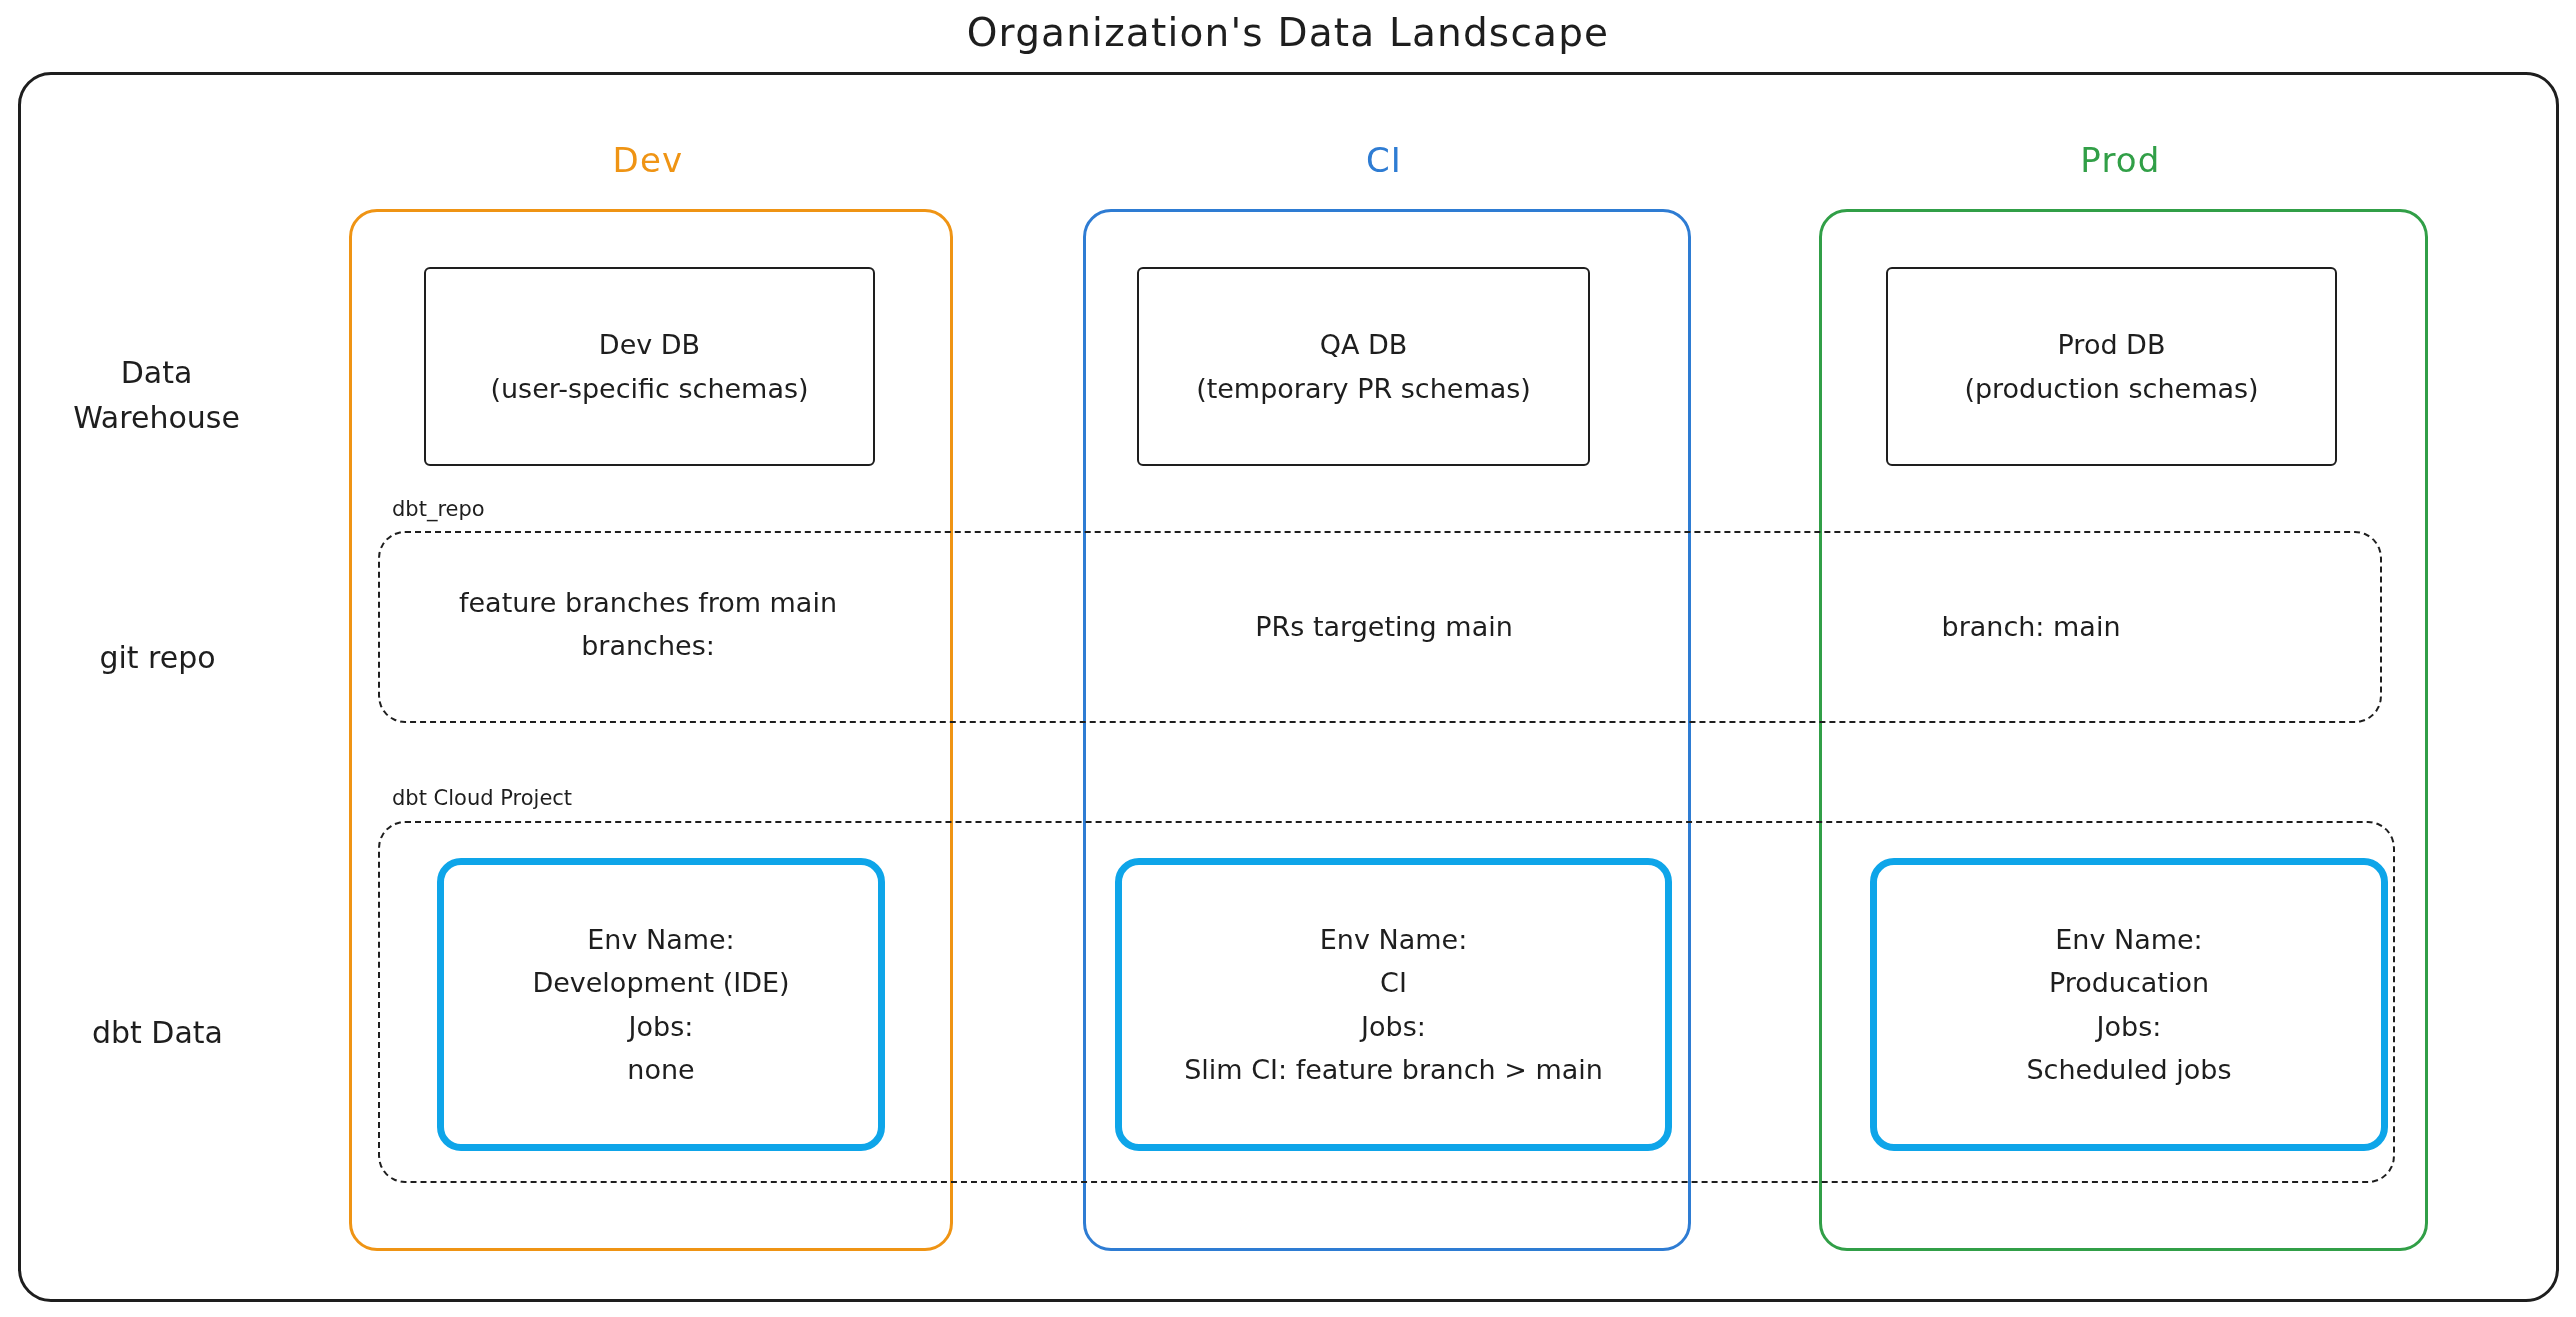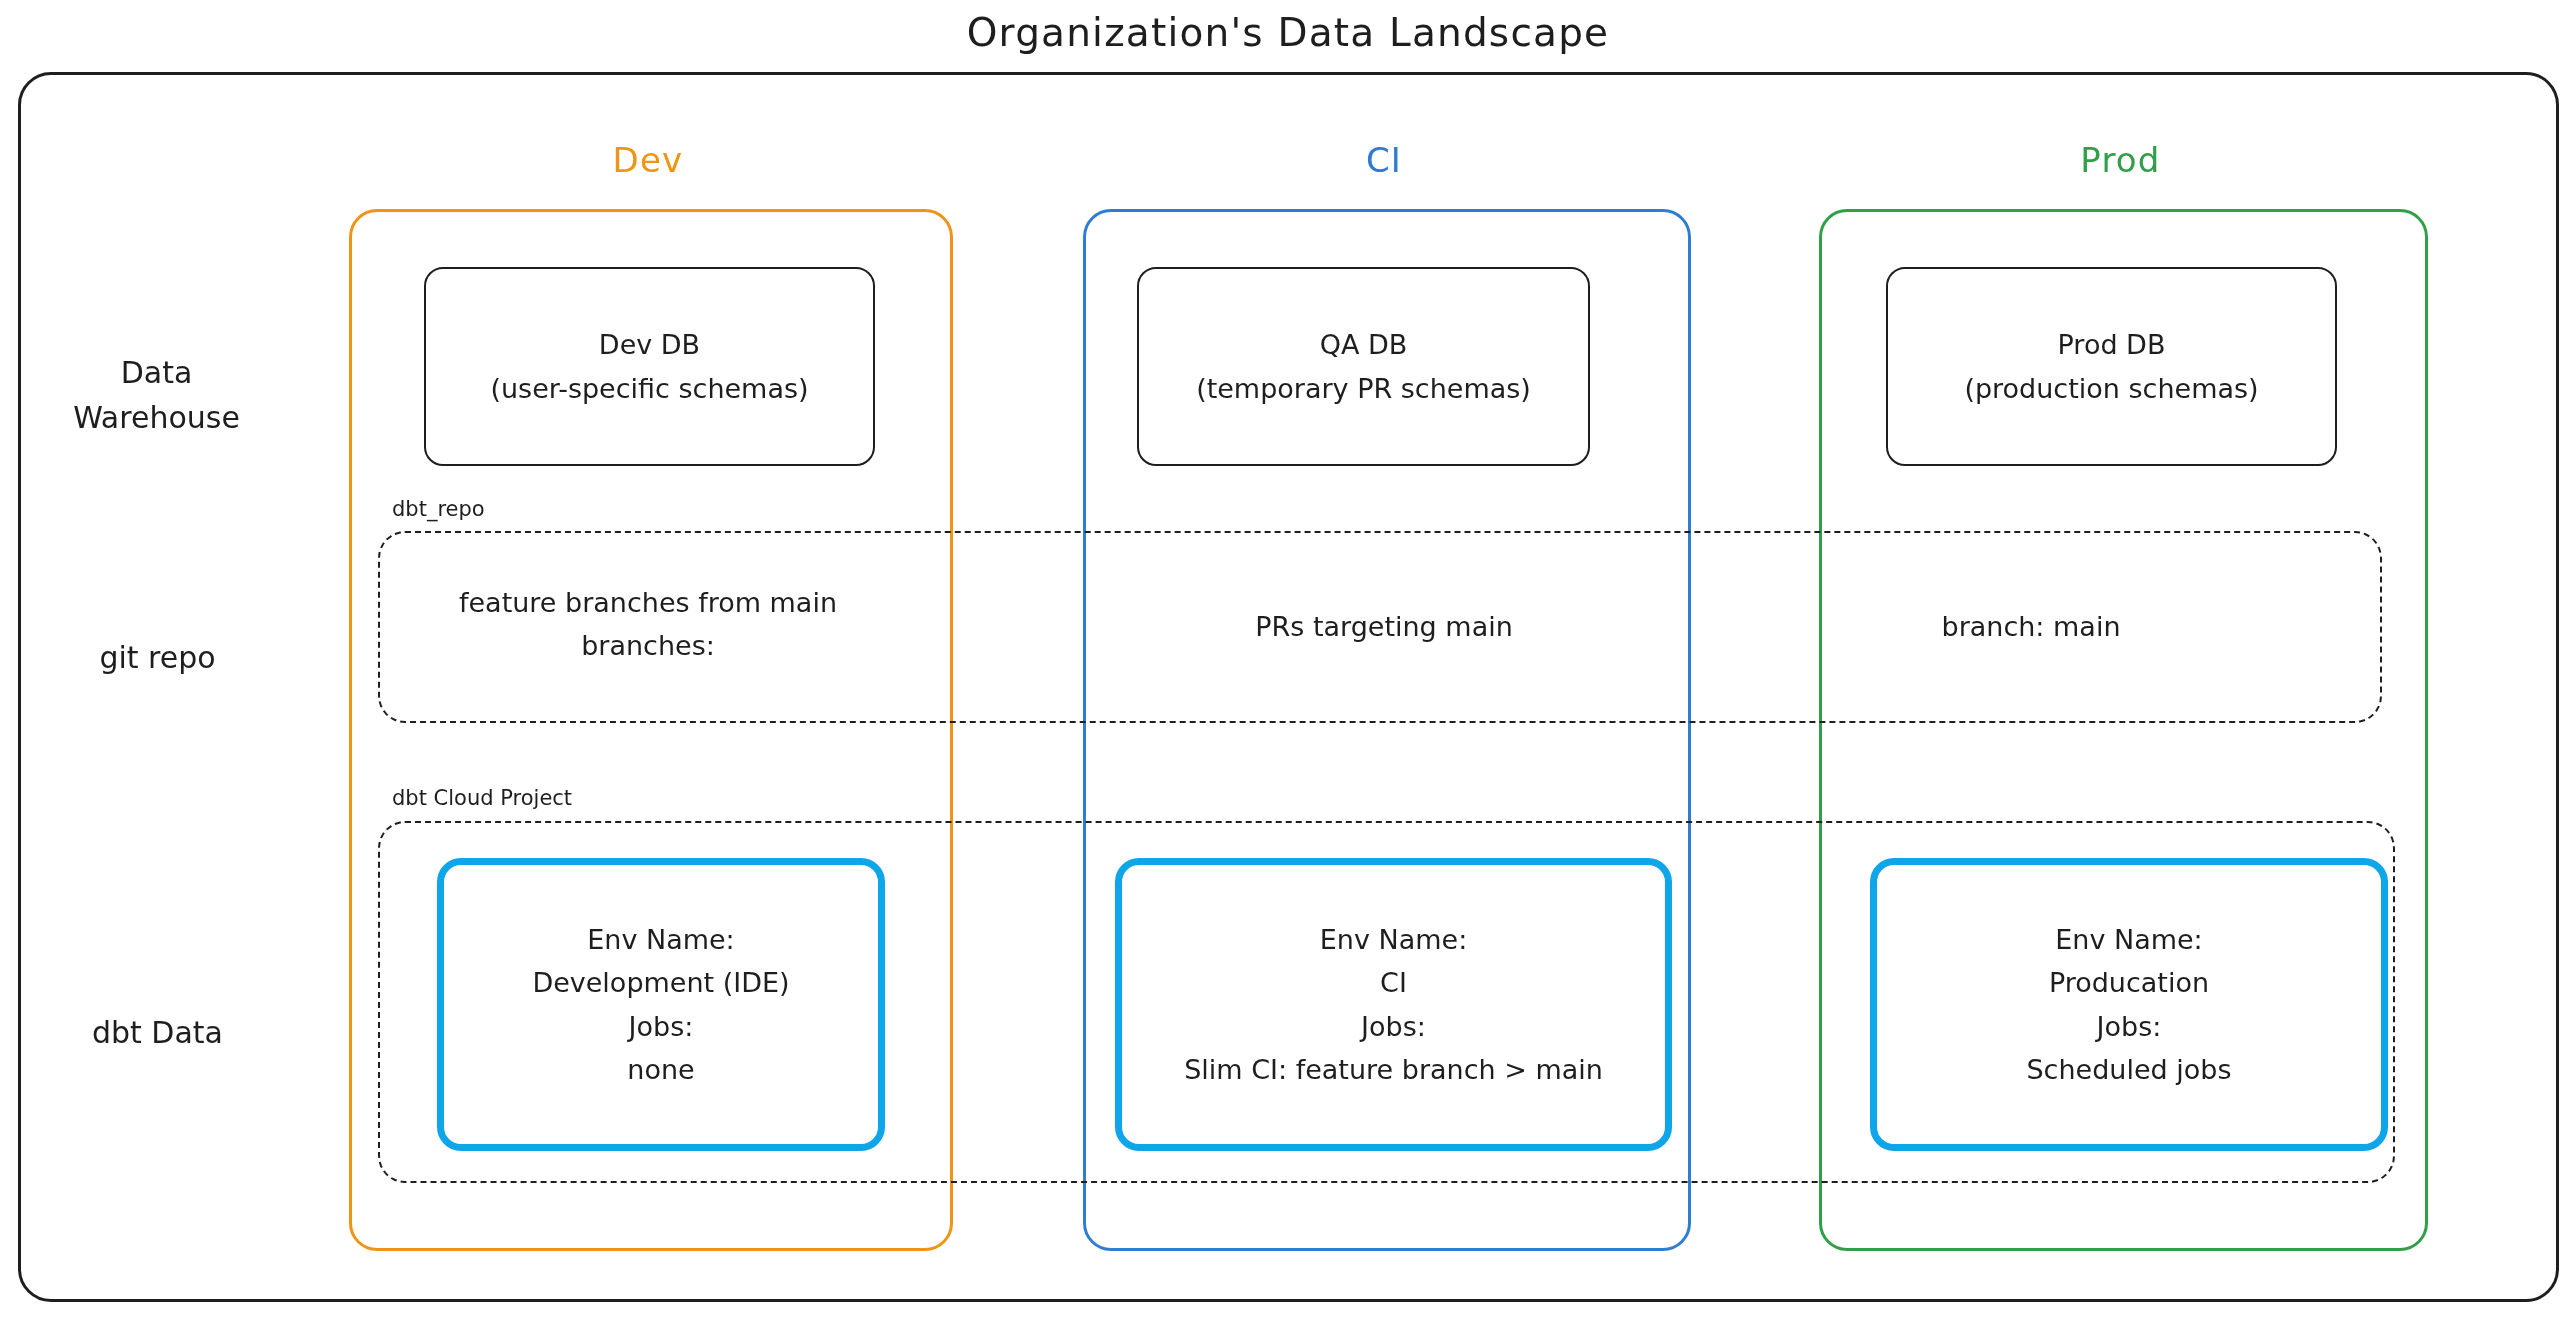--- a/index.html
+++ b/index.html
@@ -60,21 +60,21 @@
     border-radius: 28px;
     background: transparent;
   }
   .col-container.dev  { left: 349px;  width: 598px; border: 3px solid #ef9414; }
   .col-container.ci   { left: 1083px; width: 602px; border: 3px solid #2e7cd3; }
   .col-container.prod { left: 1819px; width: 603px; border: 3px solid #319f47; }
 
   .db-box {
     top: 267px; height: 195px;
     border: 2.4px solid #1e1e1e;
-    border-radius: 19px;
+    border-radius: 6px;
     display: flex;
     flex-direction: column;
     align-items: center;
     justify-content: center;
     font-size: 27px;
     line-height: 1.62;
     text-align: center;
   }
   .db-box.dev  { left: 424px;  width: 447px; }
   .db-box.ci   { left: 1137px; width: 449px; }

